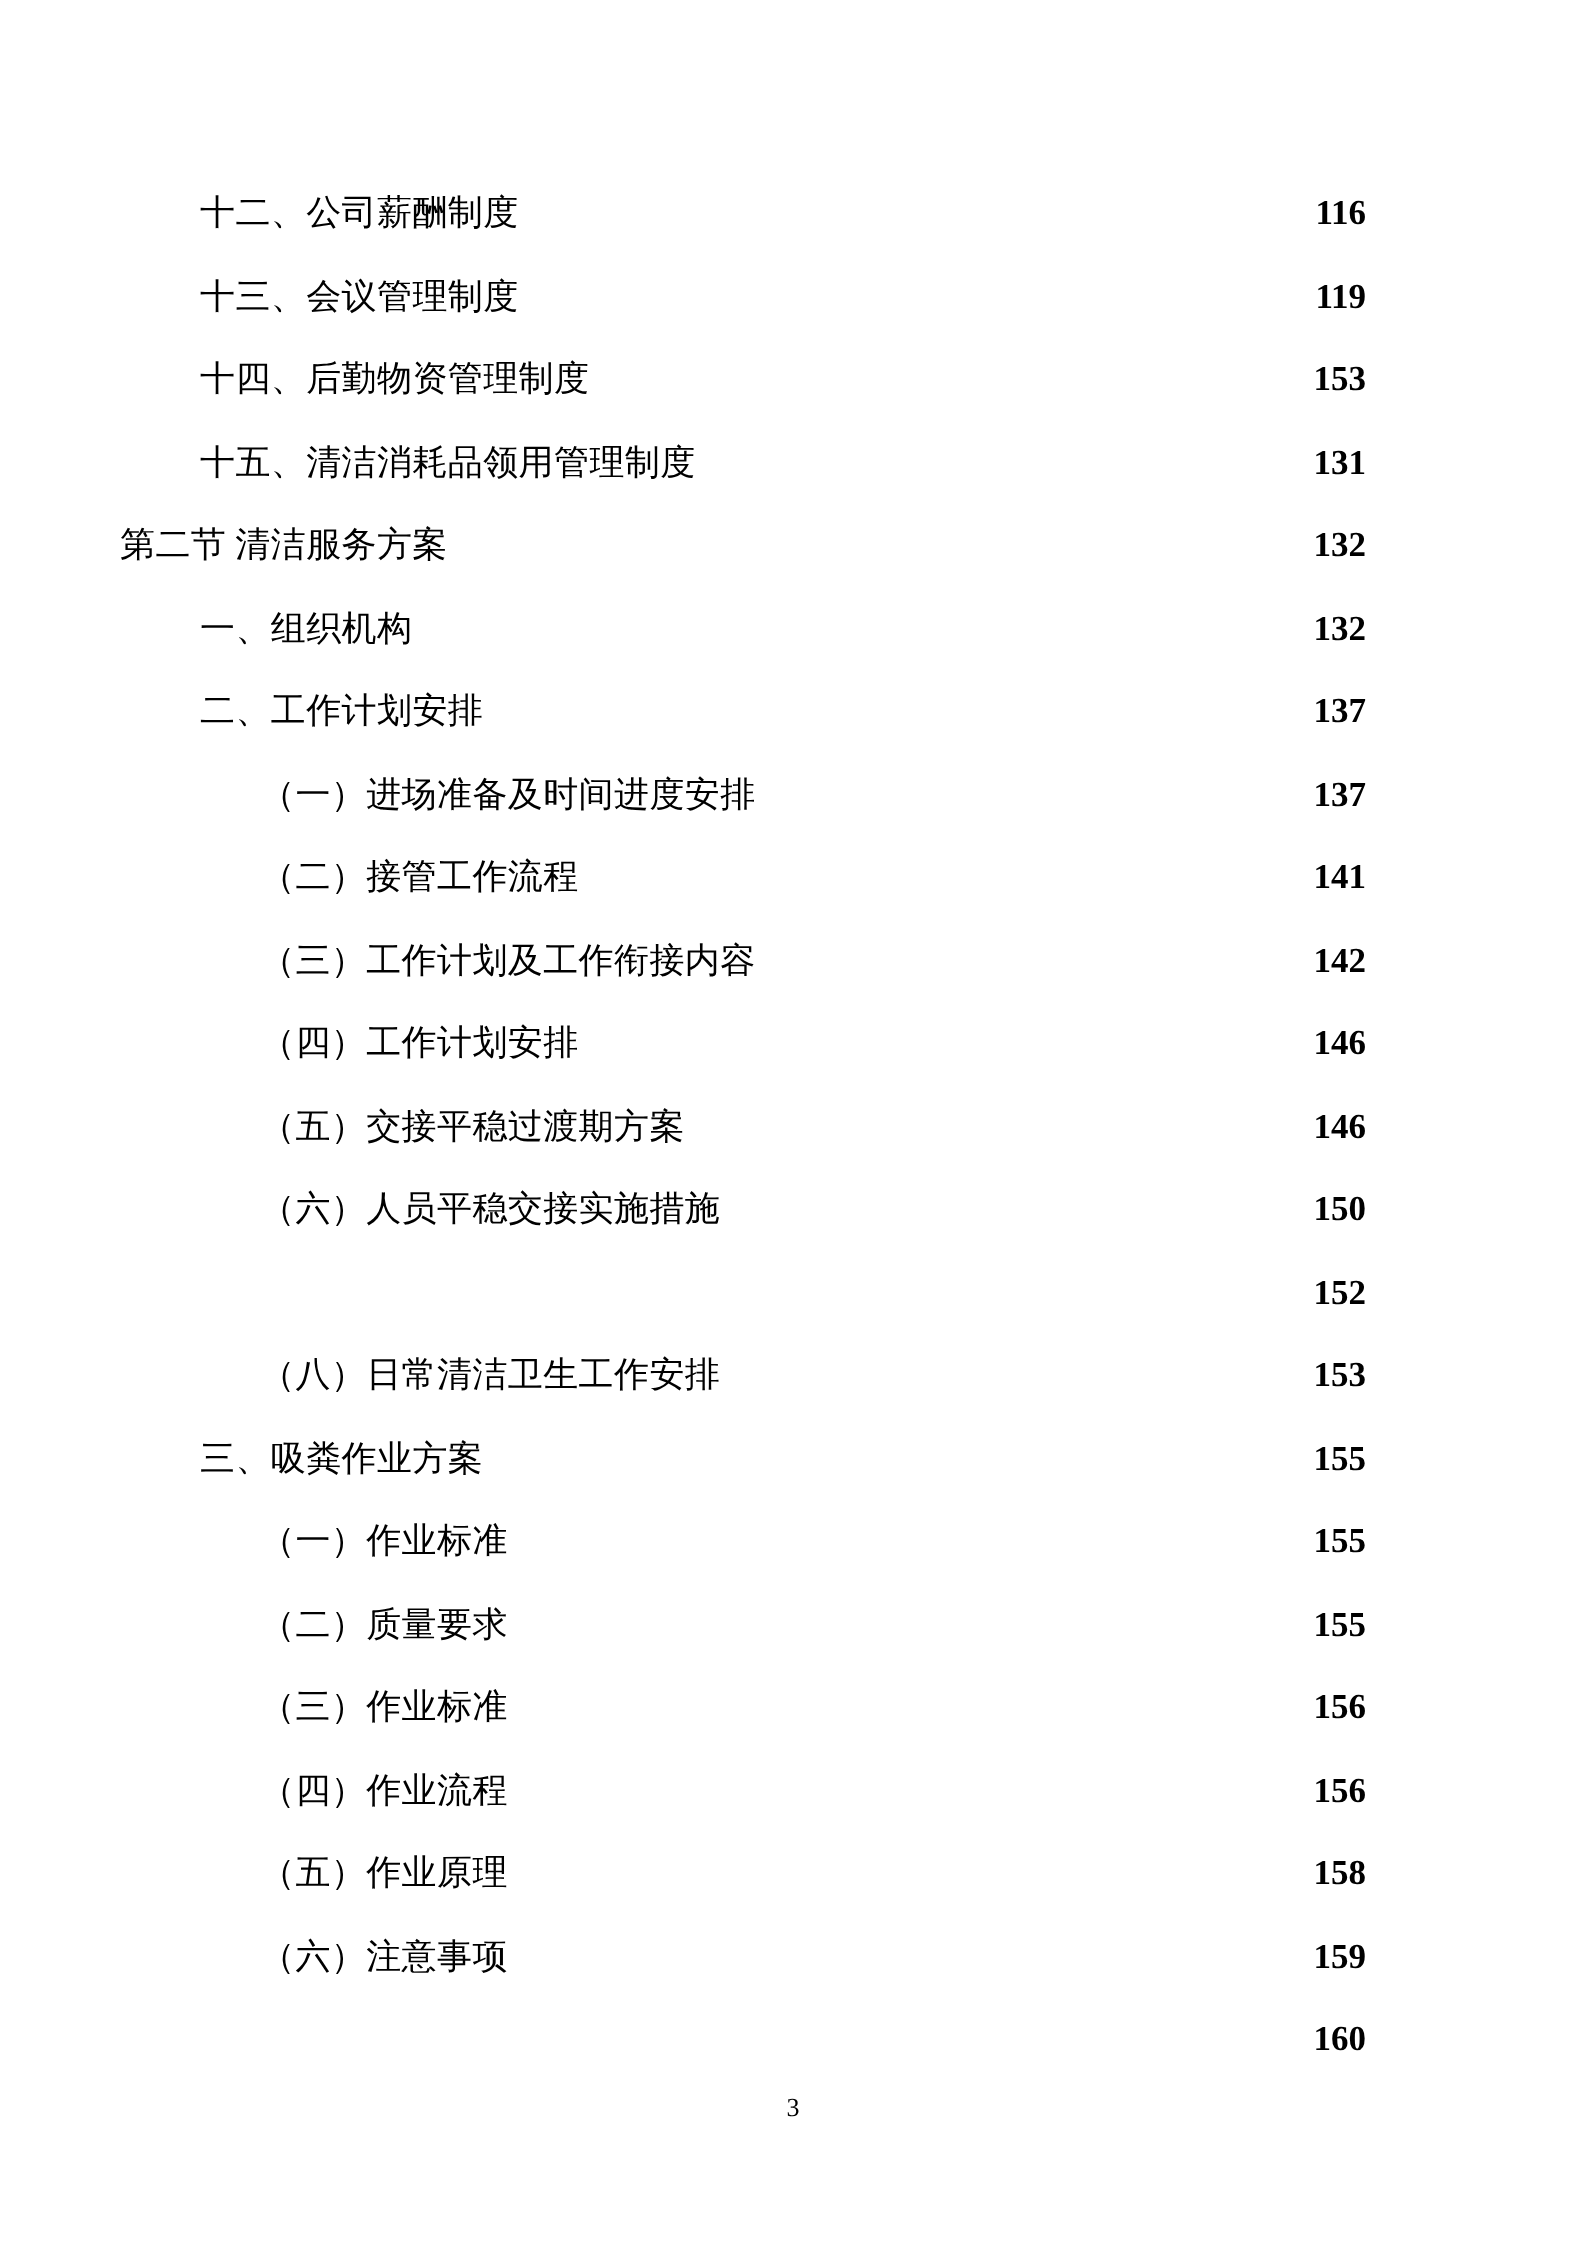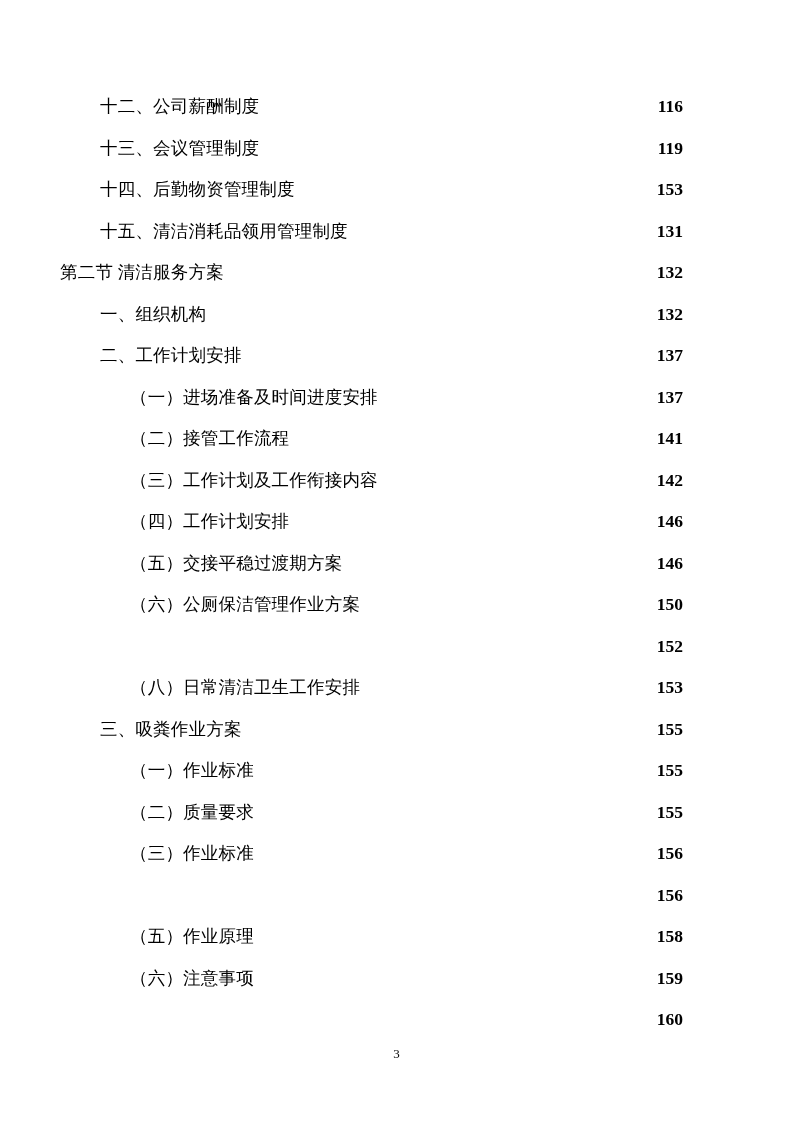--- a/index.html
+++ b/index.html
@@ -158,21 +158,21 @@
           <span class="pageno">146</span>
         </div>
         <div class="toc-row lvl-2">
           <span class="indent"></span>
           <span class="toc-label">（五）交接平稳过渡期方案</span>
           <span class="dots"></span>
           <span class="pageno">146</span>
         </div>
         <div class="toc-row lvl-2">
           <span class="indent"></span>
-          <span class="toc-label">（六）公厕保洁管理作业方案</span>
+          <span class="toc-label">（六）人员平稳交接实施措施</span>
           <span class="dots"></span>
           <span class="pageno">150</span>
         </div>
         <div class="toc-row lvl-2">
           <span class="indent"></span>
           <span class="dots"></span>
           <span class="pageno">152</span>
         </div>
         <div class="toc-row lvl-2">
           <span class="indent"></span>
@@ -199,20 +199,21 @@
           <span class="pageno">155</span>
         </div>
         <div class="toc-row lvl-2">
           <span class="indent"></span>
           <span class="toc-label">（三）作业标准</span>
           <span class="dots"></span>
           <span class="pageno">156</span>
         </div>
         <div class="toc-row lvl-2">
           <span class="indent"></span>
+          <span class="toc-label">（四）作业流程</span>
           <span class="dots"></span>
           <span class="pageno">156</span>
         </div>
         <div class="toc-row lvl-2">
           <span class="indent"></span>
           <span class="toc-label">（五）作业原理</span>
           <span class="dots"></span>
           <span class="pageno">158</span>
         </div>
         <div class="toc-row lvl-2">

